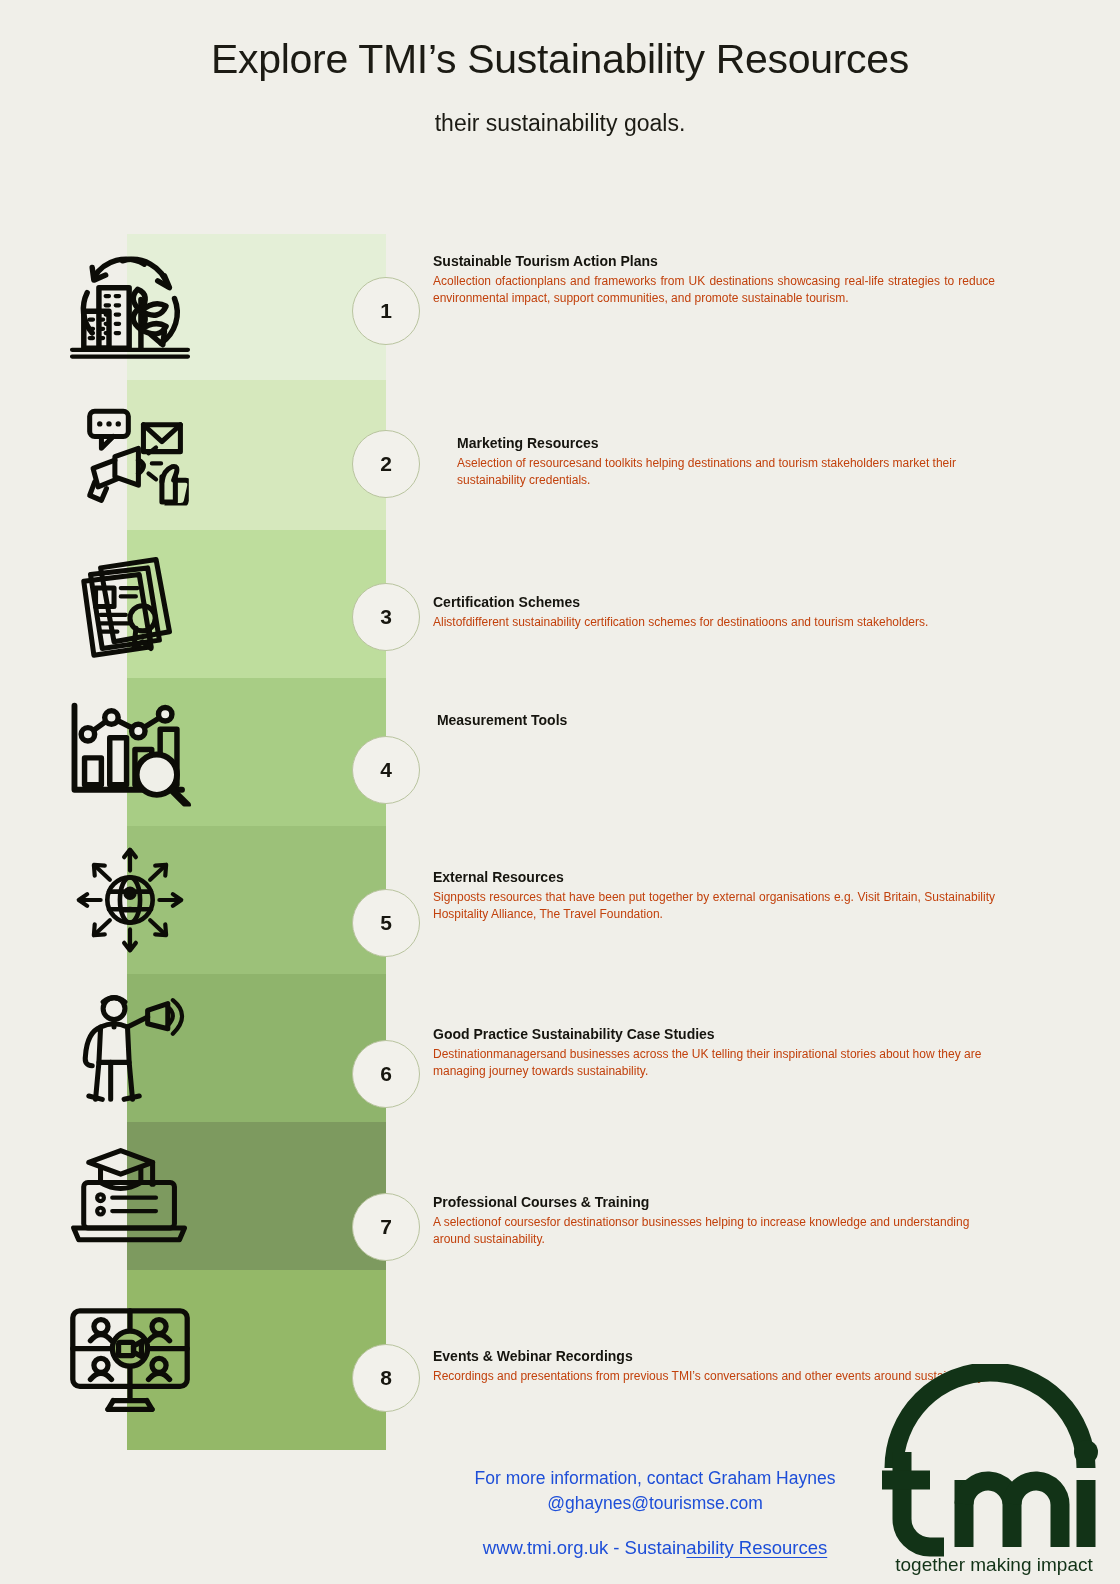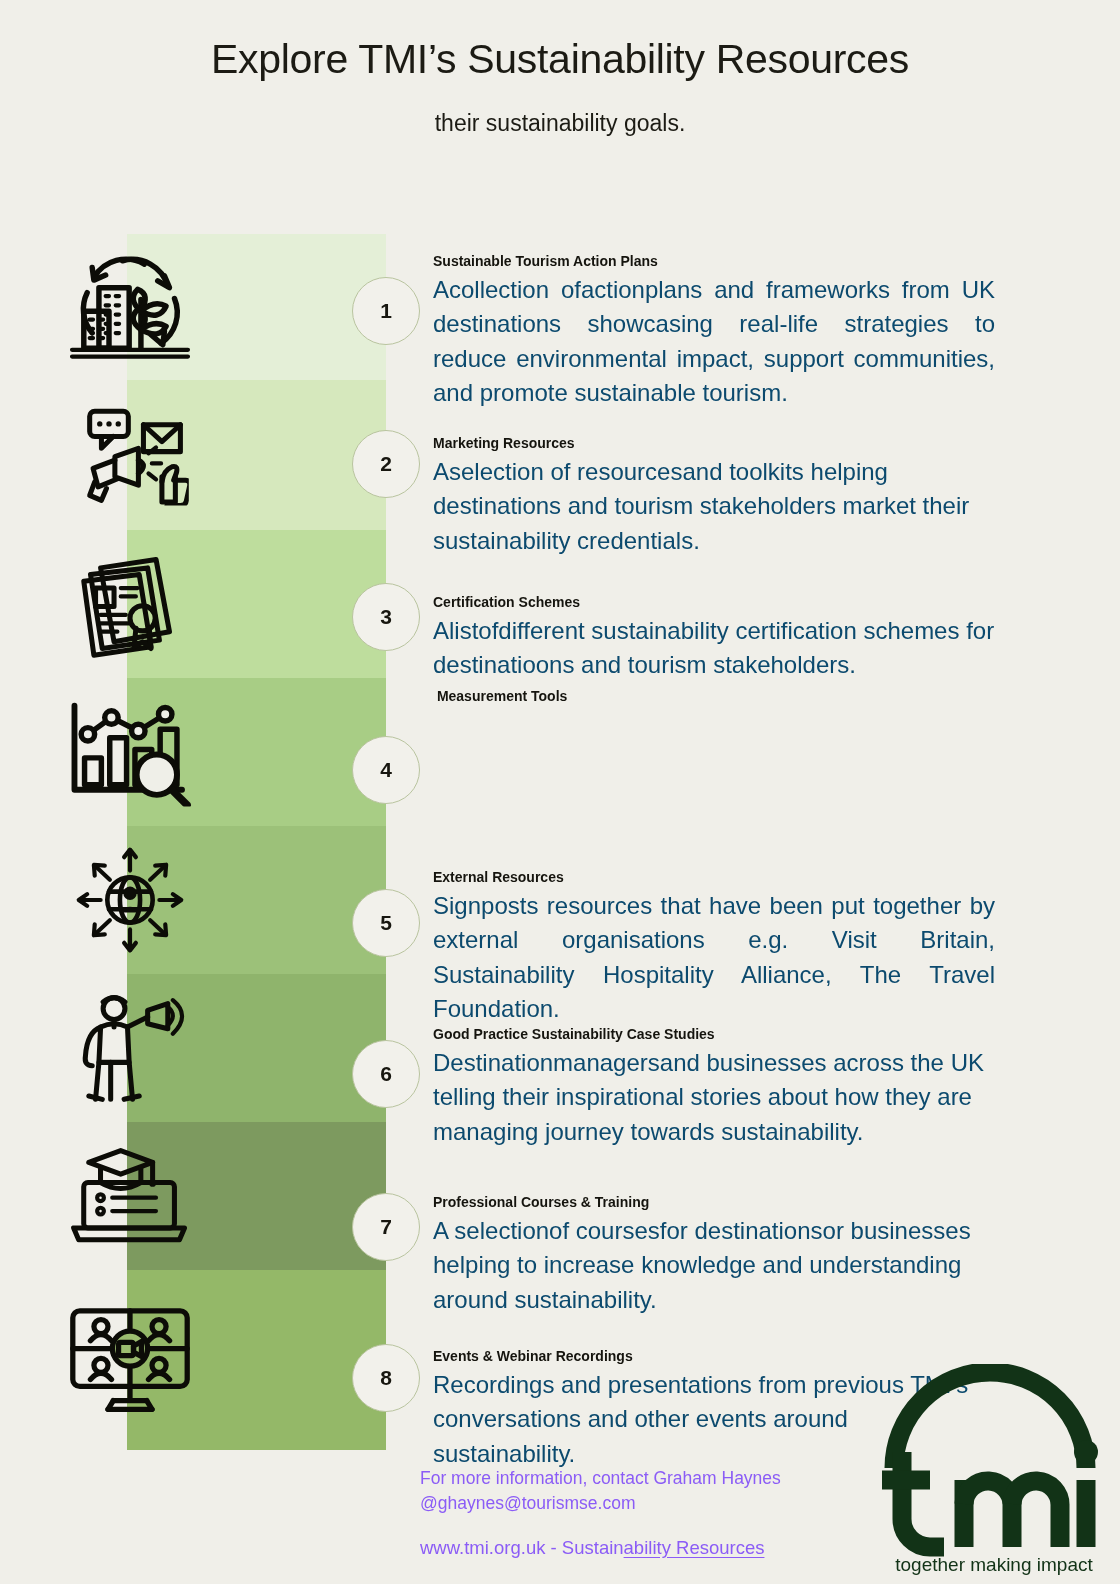--- a/index.html
+++ b/index.html
@@ -50,29 +50,29 @@
   }
 
   
   .block { position: absolute; left: 433px; width: 562px; }
   .block h3 {
     font-size: 14px; font-weight: 700; line-height: 1.28;
     color: #15140e; margin-bottom: 2px;
     white-space: pre;
   }
   .block p {
-    font-size: 24px; line-height: 1.43; color: #0c4a6e;
+    font-size: 12px; line-height: 1.43; color: #c2410c;
   }
   .block p.just { text-align: justify; }
 
   
   .footer {
     position: absolute; left: 420px; top: 1466px; width: 470px;
-    font-size: 17.5px; line-height: 1.45;
-    color: #8b5cf6;
+    text-align: center; font-size: 17.5px; line-height: 1.45;
+    color: #1d4ed8;
   }
   .footer .url {
     margin-top: 18px; font-size: 18.5px; white-space: nowrap;
   }
   .footer .url .ul { text-decoration: underline; text-underline-offset: 3px; }
 
   
   .logo { position: absolute; left: 876px; top: 1364px; width: 228px; height: 214px; }
   .logo svg { display: block; }
 </style>
@@ -142,21 +142,21 @@
     <path d="M28 92 L22 108 L36 114 L42 100"></path>
     <path d="M80 66 q12 6 0 16"></path>
     <path d="M92 58 l9 -7 M96 70 l11 0 M92 82 l9 7" stroke-width="5"></path>
     <path d="M108 86 L108 116 L124 116 L124 86"></path>
     <path d="M108 92 q2 -14 12 -18 q8 -2 5 8 l-3 8 h14 q6 0 5 7 l-4 18 q-1 5 -7 5 h-16"></path>
   </svg>
       </div>
       <div class="num" style="top: 430px;">
         <span>2</span>
       </div>
-      <div class="block" style="top: 435px;">
+      <div class="block" style="top: 435px; margin-left: 24px;">
         <h3>Marketing Resources</h3>
         <p>Aselection of resourcesand toolkits helping destinations and tourism stakeholders market their sustainability credentials.</p>
       </div>
       <div class="icon-wrap" style="top: 530px; height: 148px;">
         <svg viewBox="0 0 130 130" width="130" height="130" fill="none" stroke="#0c0c07" stroke-width="6" stroke-linecap="round" stroke-linejoin="round" style="transform: scale(0.84);">
     <path d="M30 22 L96 12 L112 98 L46 110 Z"></path>
     <path d="M18 30 L86 22 L100 108 L32 118 Z"></path>
     <path d="M10 38 L76 30 L90 116 L22 126 Z"></path>
     <rect x="24" y="46" width="22" height="22"></rect>
     <path d="M54 46 h20 M54 56 h18 M30 78 h30 M30 88 h34 M30 98 h20" stroke-width="5"></path>
@@ -183,21 +183,21 @@
     <circle cx="56" cy="24" r="8" fill="#efefe8"></circle>
     <circle cx="88" cy="40" r="8" fill="#efefe8"></circle>
     <circle cx="120" cy="20" r="8" fill="#efefe8"></circle>
     <circle cx="110" cy="92" r="24" fill="#efefe8" stroke-width="7"></circle>
     <path d="M128 110 L146 128" stroke-width="9"></path>
   </svg>
       </div>
       <div class="num" style="top: 736px;">
         <span>4</span>
       </div>
-      <div class="block" style="top: 688px;">
+      <div class="block" style="top: 712px;">
         <h3> Measurement Tools</h3>
       </div>
       <div class="icon-wrap" style="top: 826px; height: 148px;">
         <svg viewBox="0 0 140 130" width="140" height="130" fill="none" stroke="#0c0c07" stroke-width="5.5" stroke-linecap="round" stroke-linejoin="round" style="transform: scale(0.84);">
     <circle cx="70" cy="65" r="27"></circle>
     <ellipse cx="70" cy="65" rx="12" ry="27"></ellipse>
     <path d="M45 55 h50 M45 76 h50"></path>
     <circle cx="70" cy="57" r="8" fill="#0c0c07" stroke="none"></circle>
     <path d="M58 80 q12 -14 24 0" fill="#0c0c07" stroke="none"></path>
     <g stroke-width="5">

